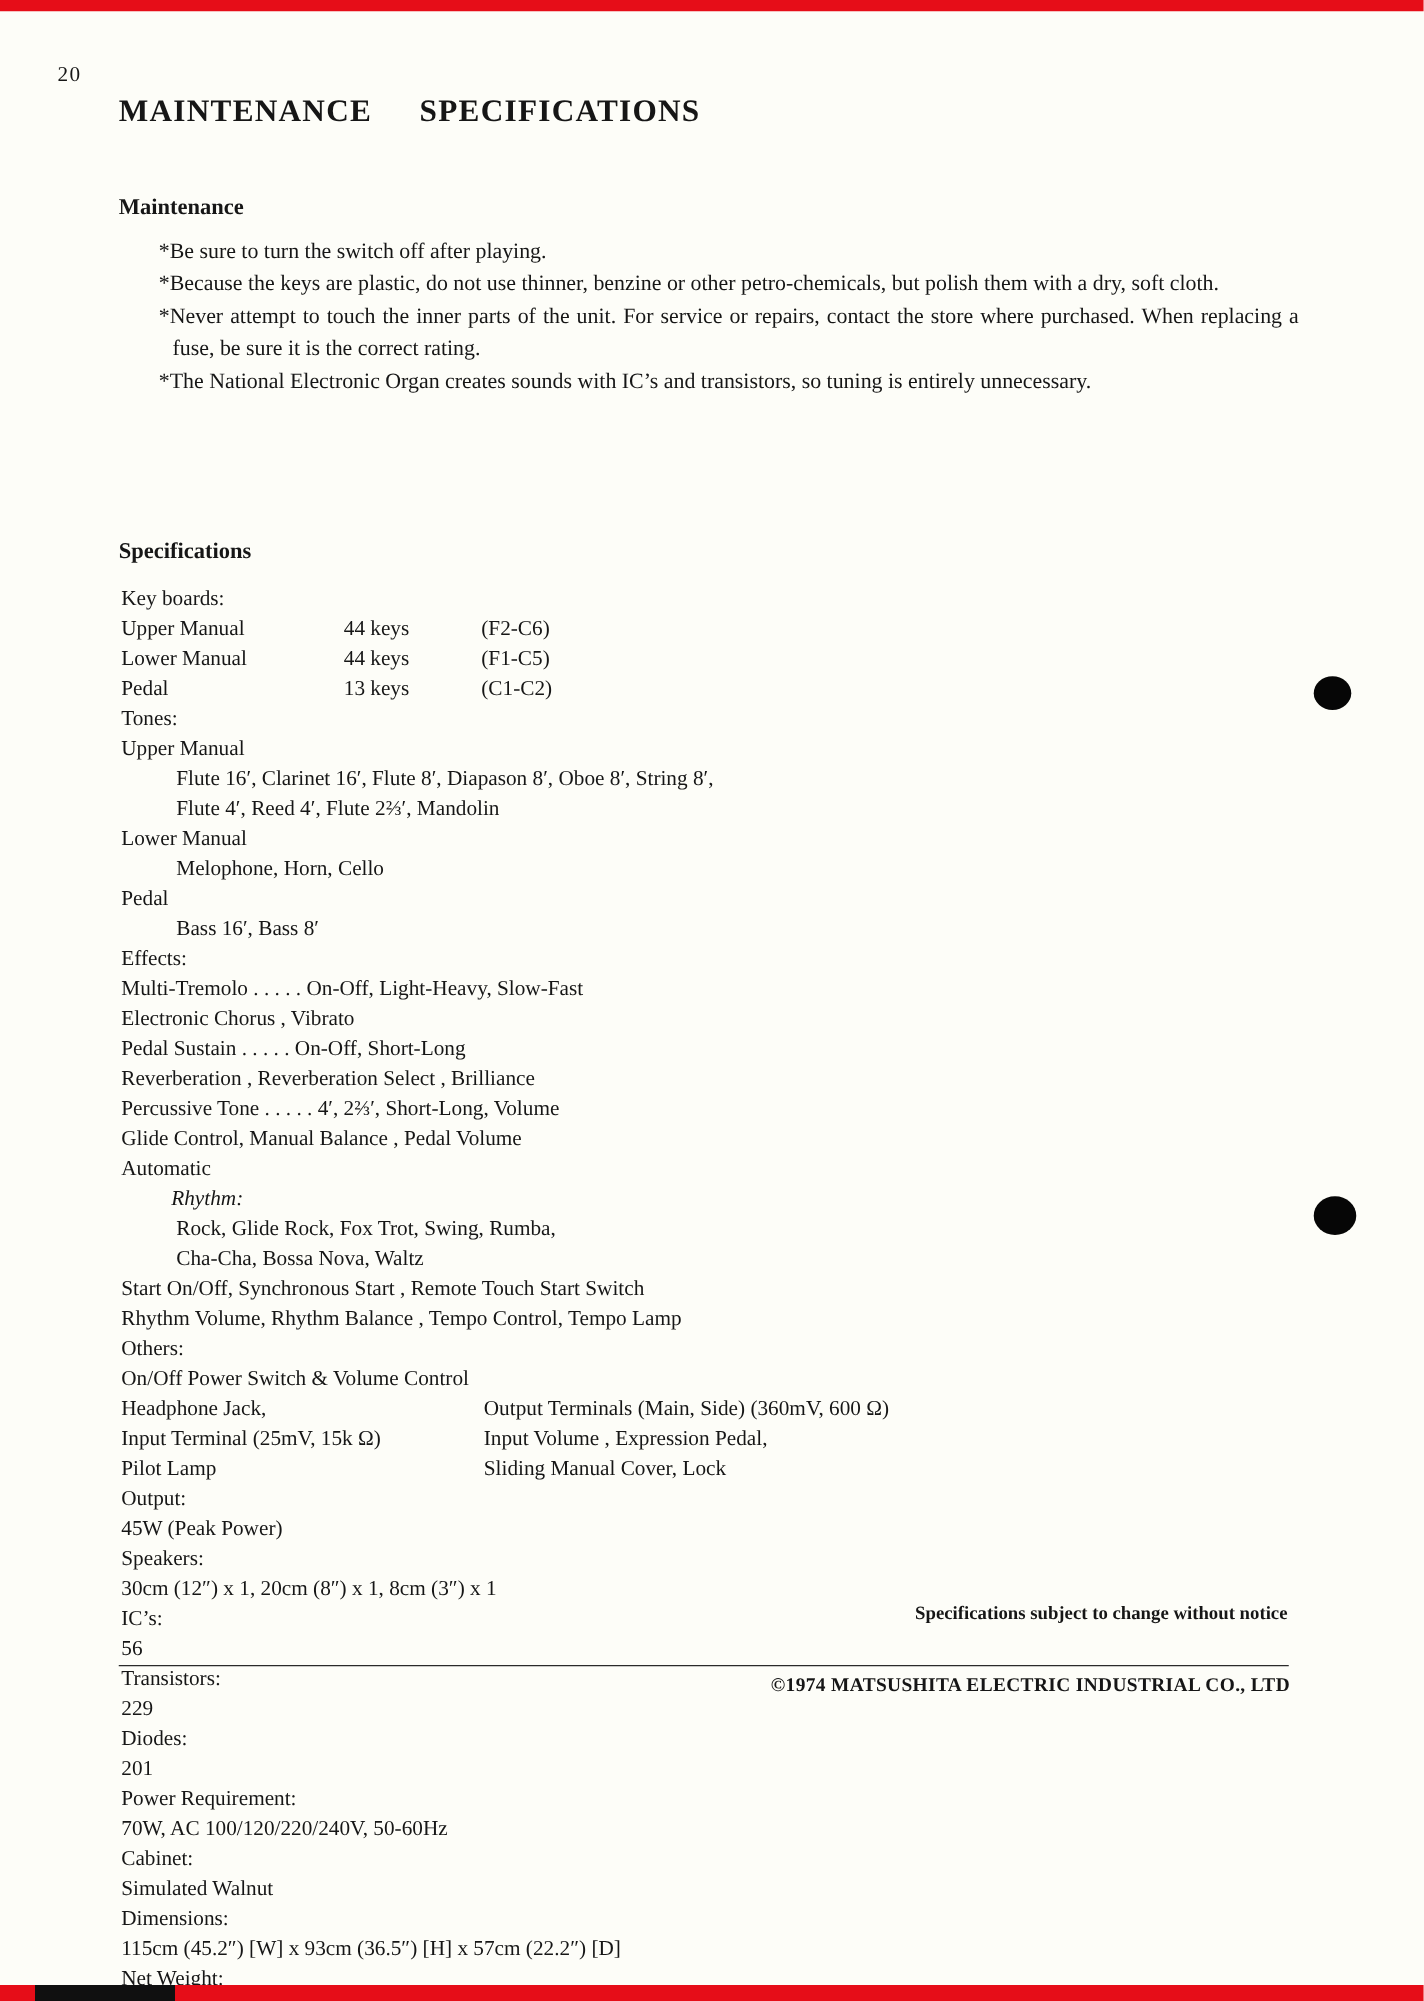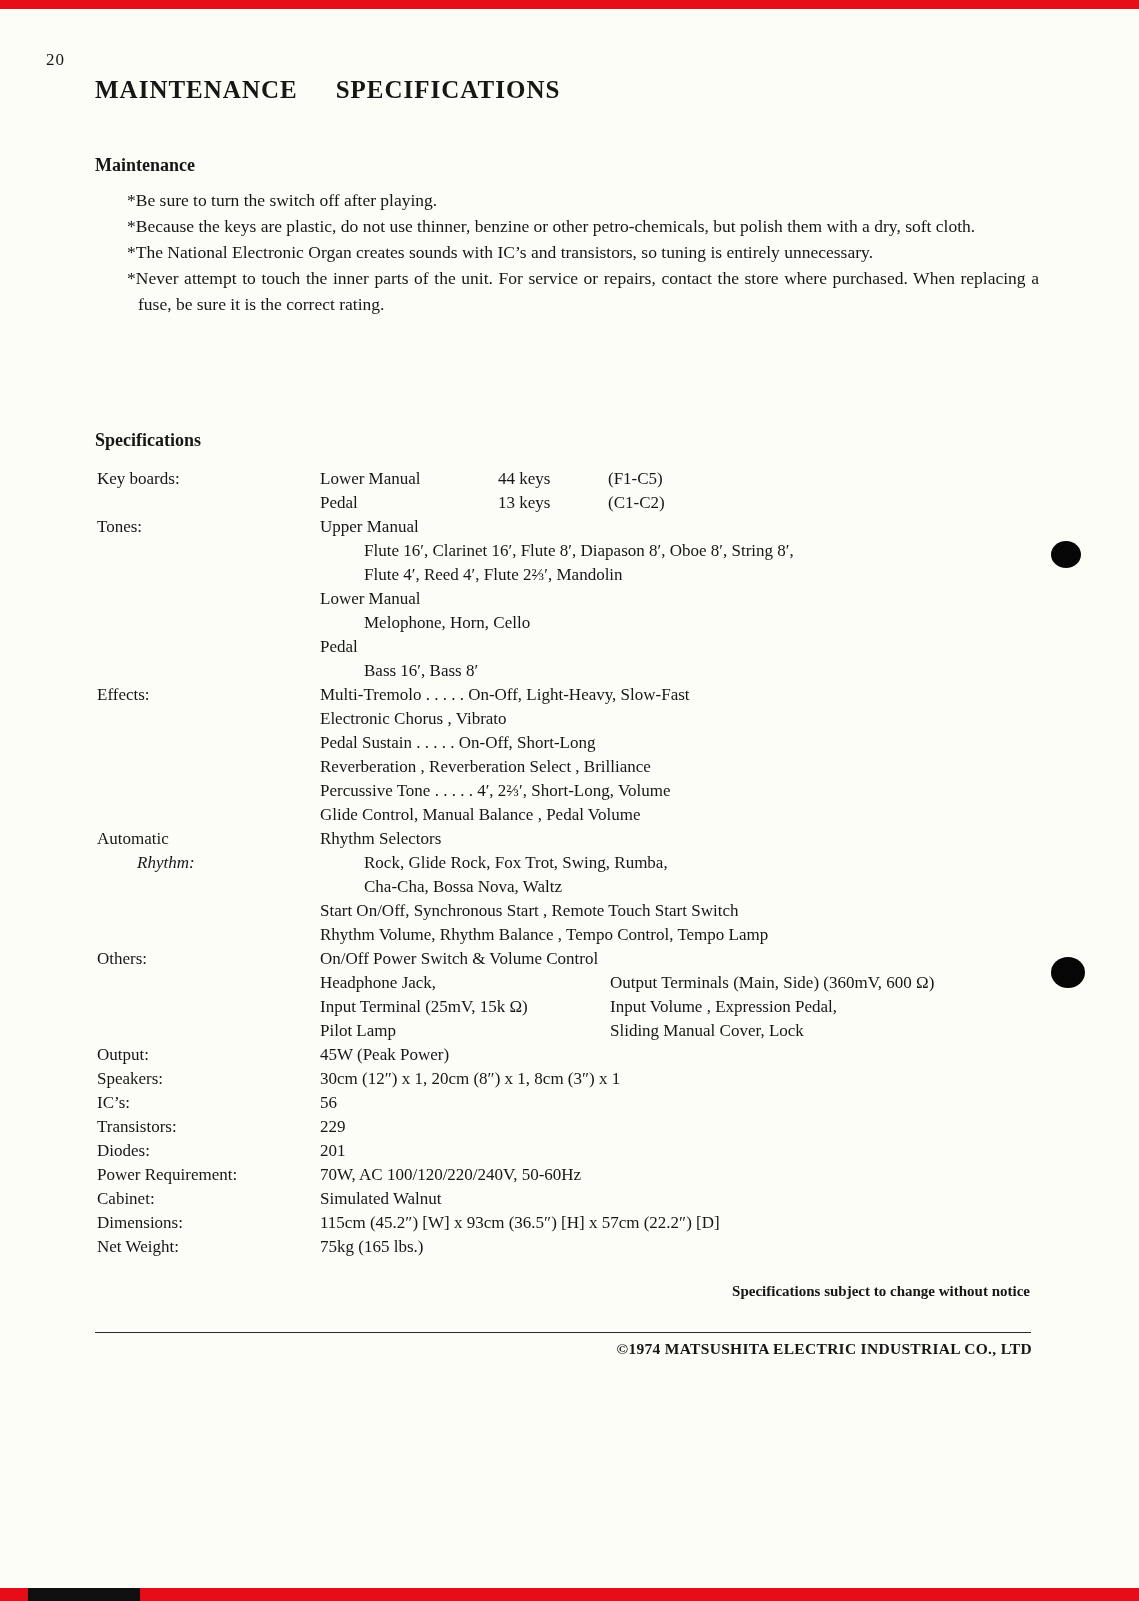--- a/index.html
+++ b/index.html
@@ -22,21 +22,21 @@
   .title .t2 { margin-left:38px; }
 
   .sec-heading { position:absolute; left:95px; font-size:18px; font-weight:bold; }
   .maint-heading { top:155px; }
   .spec-heading { top:430px; }
 
   .maint-list { position:absolute; left:95px; top:187px; width:912px; font-size:17.5px; line-height:26px;margin-left:32px; }
   .m-item { padding-left:11px; text-indent:-11px; text-align:justify; }
 
   .spec-table { position:absolute; left:97px; top:467px; width:960px; font-size:17px; line-height:24px; }
-  .spec-row { display:flex; }
+  .spec-row { display:flex;flex-direction:column; }
   .spec-label { width:223px; flex:none; }
   .label-cont { padding-left:40px;font-style:italic; }
   .spec-content { flex:1; }
   .spec-line { white-space:nowrap; }
   .spec-line.indent { padding-left:44px; }
   .kcol { display:inline-block; }
   .kcol0 { width:178px; }
   .kcol1 { width:110px; }
   .ocol { display:inline-block; }
   .ocol0 { width:290px; }
@@ -60,32 +60,33 @@
 
   <div class="title">
     <span class="t1">MAINTENANCE</span><span class="t2">SPECIFICATIONS</span>
   </div>
 
   <div class="sec-heading maint-heading">Maintenance</div>
 
   <div class="maint-list">
       <p class="m-item">*Be sure to turn the switch off after playing.</p>
       <p class="m-item">*Because the keys are plastic, do not use thinner, benzine or other petro-chemicals, but polish them with a dry, soft cloth.</p>
+      <p class="m-item">*Never attempt to touch the inner parts of the unit.  For service or repairs, contact the store where purchased.  When replacing a fuse, be sure it is the correct rating.</p>
       <p class="m-item">*The National Electronic Organ creates sounds with IC’s and transistors, so tuning is entirely unnecessary.</p>
-      <p class="m-item">*Never attempt to touch the inner parts of the unit.  For service or repairs, contact the store where purchased.  When replacing a fuse, be sure it is the correct rating.</p>
     </div>
 
   <div class="sec-heading spec-heading">Specifications</div>
 
   <div class="spec-table">
       <div class="spec-row">
         <div class="spec-label">
           <div>Key boards:</div>
         </div>
         <div class="spec-content">
+          <div class="spec-line"><span class="kcol kcol0">Upper Manual</span><span class="kcol kcol1">44 keys</span><span class="kcol kcol2">(F2-C6)</span></div>
           <div class="spec-line"><span class="kcol kcol0">Lower Manual</span><span class="kcol kcol1">44 keys</span><span class="kcol kcol2">(F1-C5)</span></div>
           <div class="spec-line"><span class="kcol kcol0">Pedal</span><span class="kcol kcol1">13 keys</span><span class="kcol kcol2">(C1-C2)</span></div>
         </div>
       </div>
       <div class="spec-row">
         <div class="spec-label">
           <div>Tones:</div>
         </div>
         <div class="spec-content">
           <div class="spec-line">Upper Manual</div>
@@ -109,21 +110,20 @@
           <div class="spec-line">Percussive Tone . . . . . 4′, 2⅔′, Short-Long, Volume</div>
           <div class="spec-line">Glide Control, Manual Balance , Pedal Volume</div>
         </div>
       </div>
       <div class="spec-row">
         <div class="spec-label">
           <div>Automatic</div>
           <div class="label-cont">Rhythm:</div>
         </div>
         <div class="spec-content">
-          <div class="spec-line">Rhythm Selectors</div>
           <div class="spec-line indent">Rock, Glide Rock, Fox Trot, Swing, Rumba,</div>
           <div class="spec-line indent">Cha-Cha, Bossa Nova, Waltz</div>
           <div class="spec-line">Start On/Off, Synchronous Start , Remote Touch Start Switch</div>
           <div class="spec-line">Rhythm Volume, Rhythm Balance , Tempo Control, Tempo Lamp</div>
         </div>
       </div>
       <div class="spec-row">
         <div class="spec-label">
           <div>Others:</div>
         </div>

